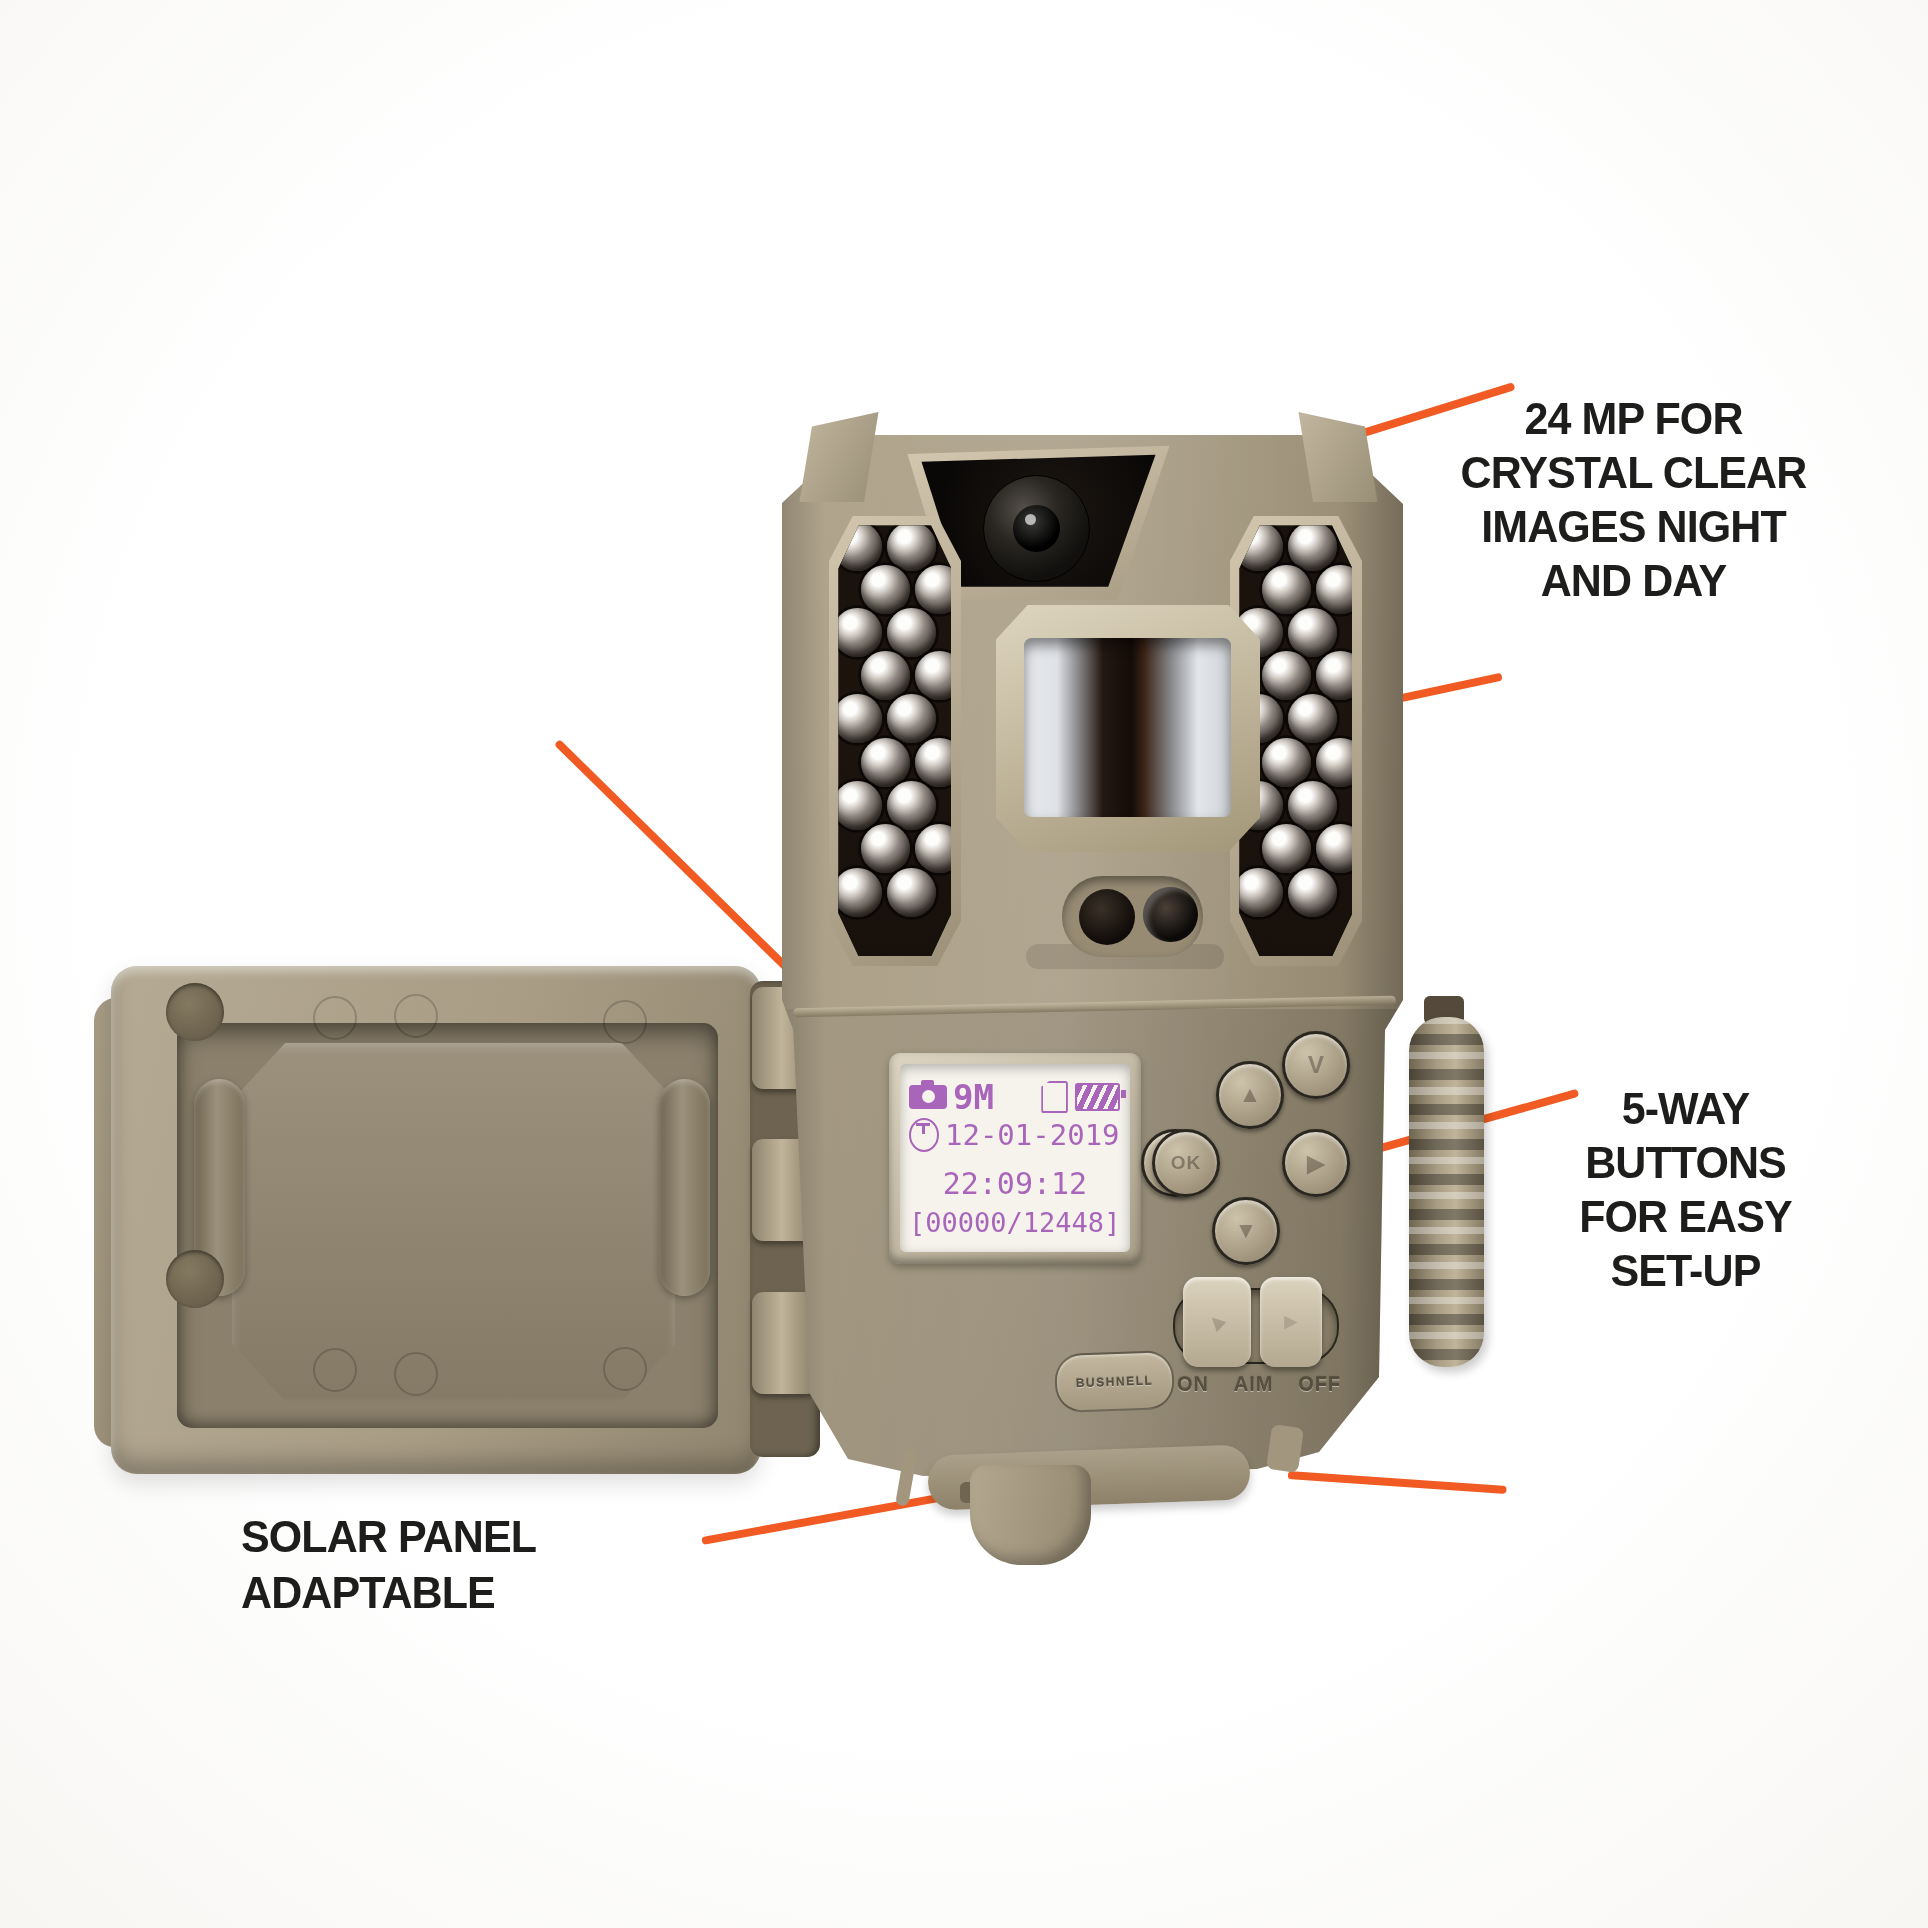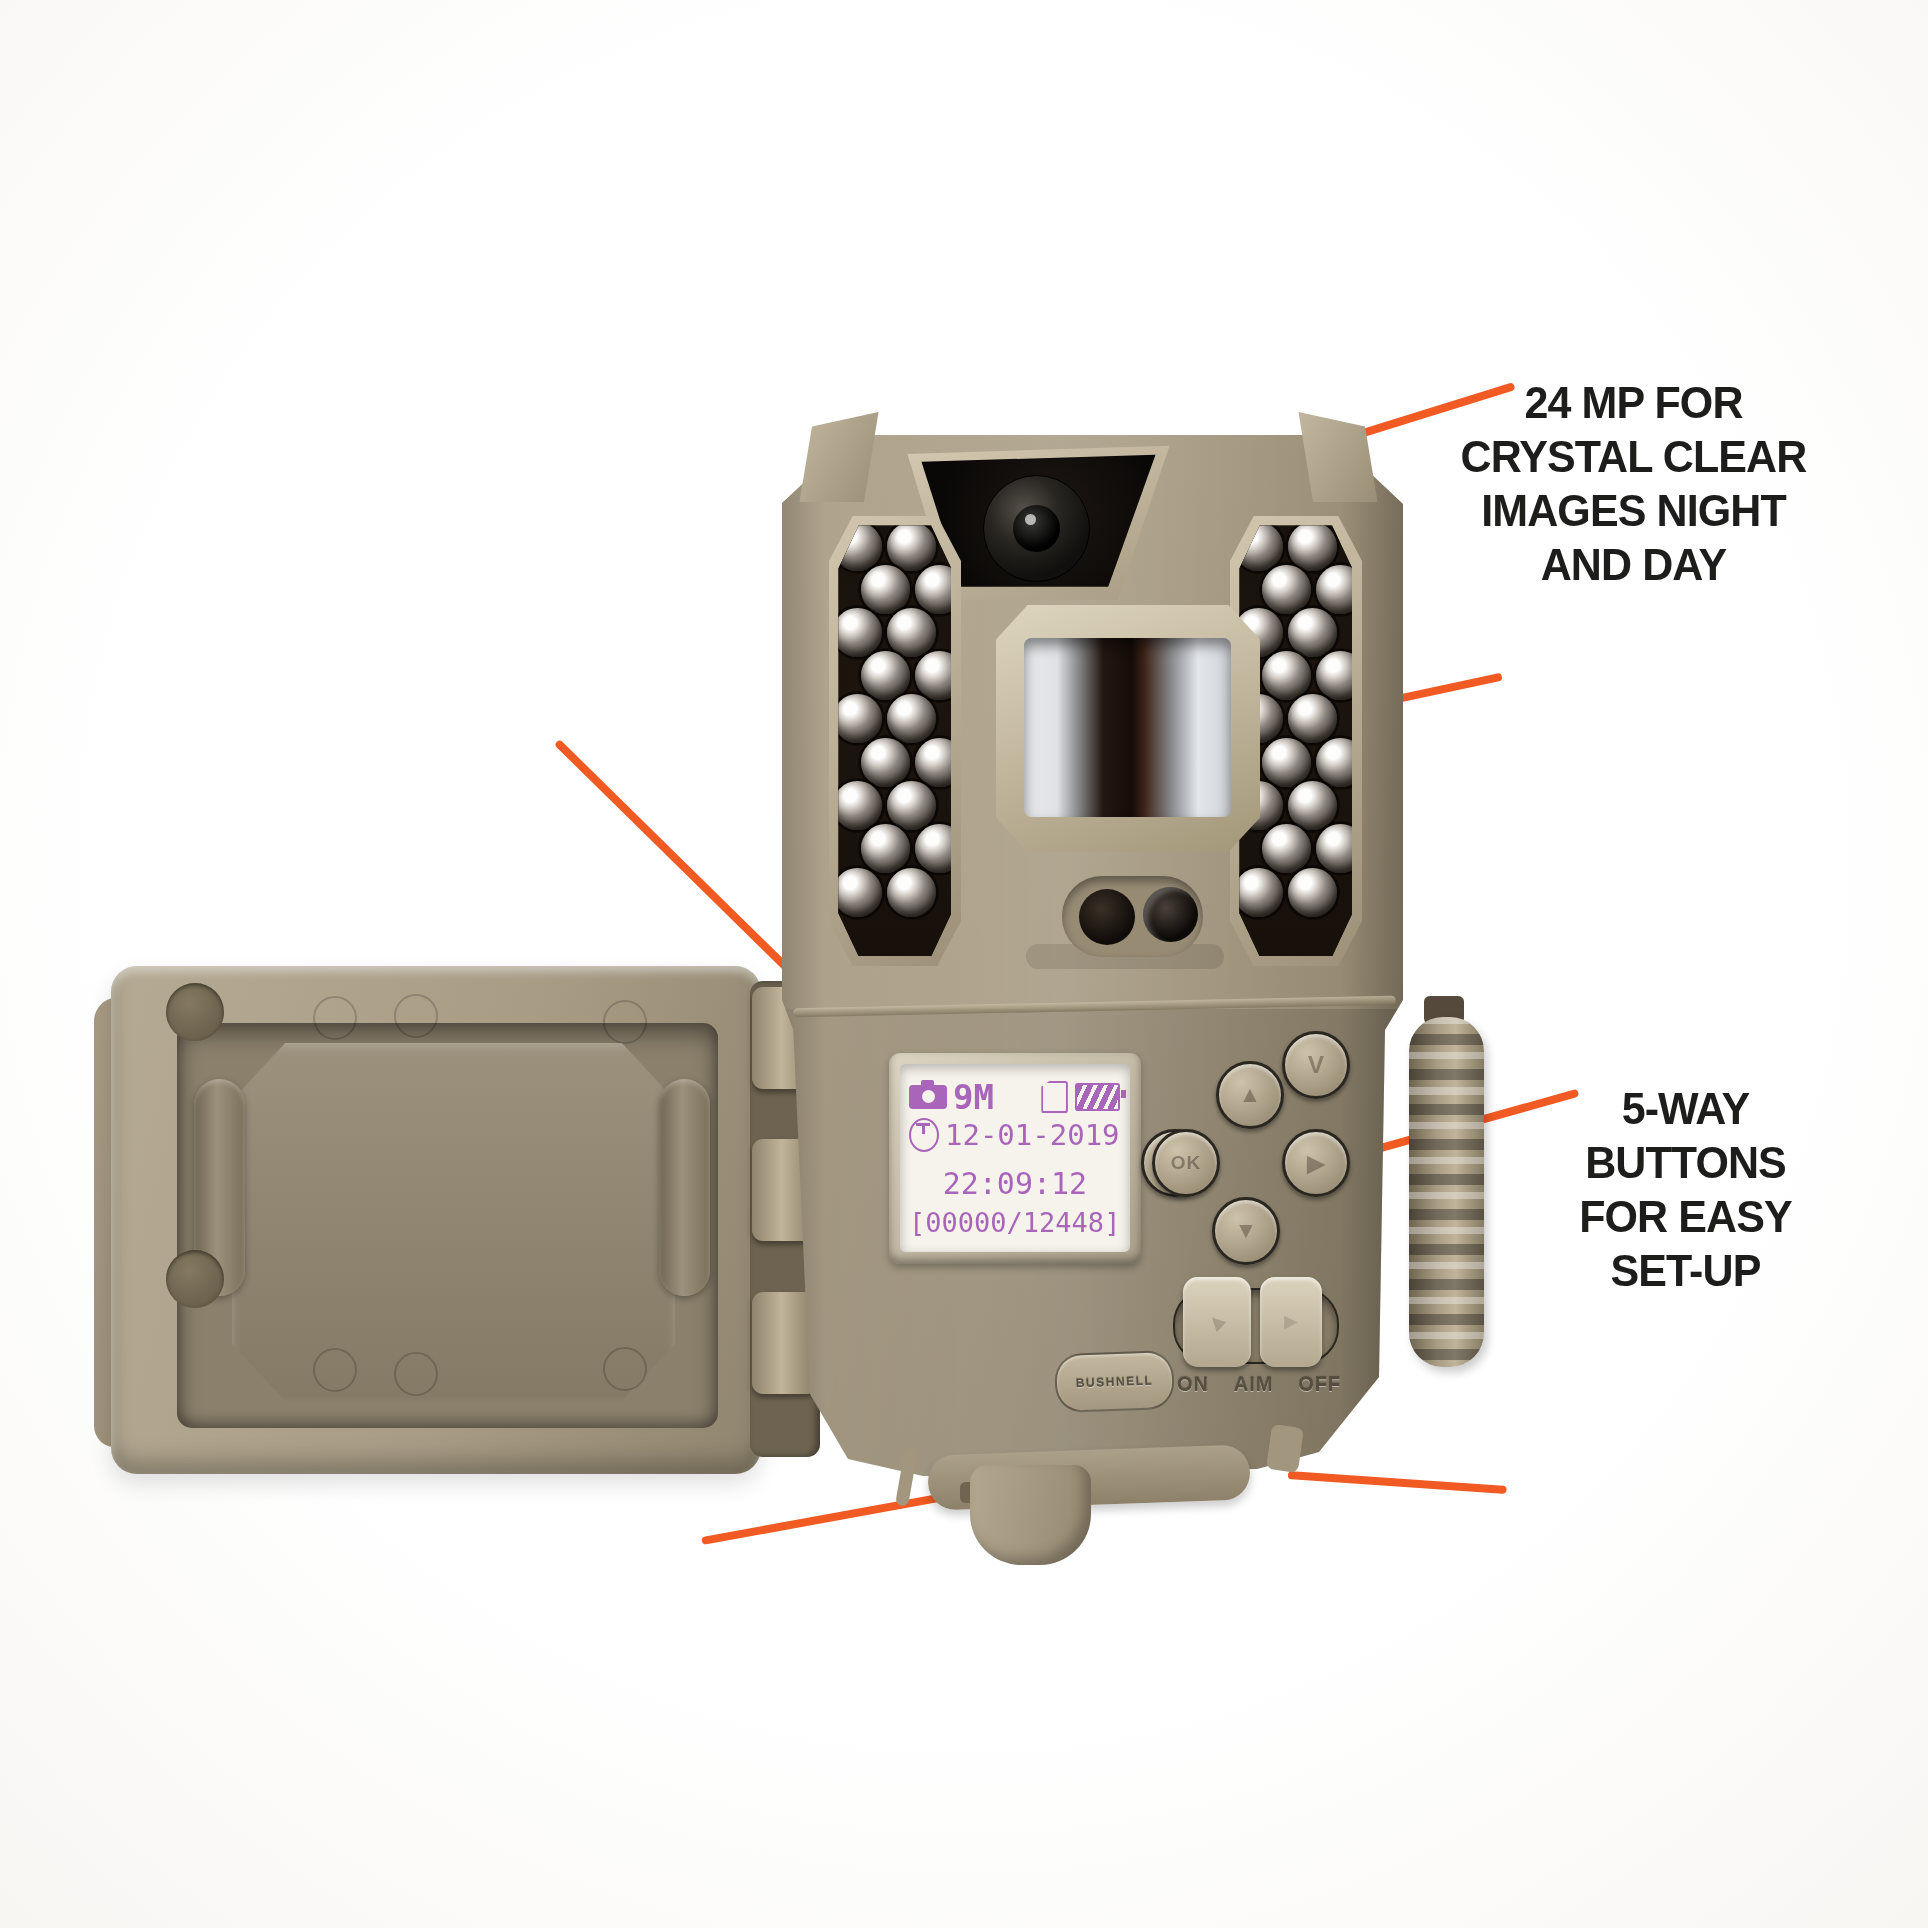--- a/index.html
+++ b/index.html
@@ -115,31 +115,34 @@
   .bottom-knob{position:absolute;left:970px;top:1465px;width:121px;height:100px;border-radius:17px 17px 51px 51px;
     background:linear-gradient(100deg,#b3a78f,#948870);box-shadow:inset -7.5px -7.5px 13px rgba(0,0,0,.25);}
   .knob-slot{position:absolute;left:960px;top:1482px;width:26px;height:21px;border-radius:5.6px;background:#6f6550;}
   .foot{position:absolute;background:#a2967e;border-radius:7.5px;}
 </style>
 </head>
 <body>
 
 <div class="canvas">
 
-  <div class="callout" style="left:1412px;top:375px;width:443px;">
+  <div class="callout" style="left:1412px;top:391px;width:443px;">
     <span>24 MP FOR</span>
     <span>CRYSTAL CLEAR</span>
     <span>IMAGES NIGHT</span>
     <span>AND DAY</span>
   </div>
   <div class="callout" style="left:1497px;top:1081px;width:377px;">
     <span>5-WAY</span>
     <span>BUTTONS</span>
     <span>FOR EASY</span>
     <span>SET-UP</span>
+  </div>
+  <div class="callout" style="left:241px;top:1510px;width:490px;text-align:left;">
+    <span>SOLAR PANEL ADAPTABLE</span>
   </div>
 
   <div class="line" style="left:1055px;top:525px;width:481px;transform:rotate(-17.3deg);"></div>
   <div class="line" style="left:1318px;top:712px;width:188px;transform:rotate(-12.1deg);"></div>
   <div class="line" style="left:557px;top:738px;width:489px;transform:rotate(44.5deg);"></div>
   <div class="line" style="left:1324px;top:1160px;width:264px;transform:rotate(-15.7deg);"></div>
   <div class="line" style="left:1288px;top:1471px;width:219px;transform:rotate(3.9deg);"></div>
   <div class="line" style="left:702px;top:1537px;width:295px;transform:rotate(-10.3deg);"></div>
 
   <div class="door-flange"></div>

